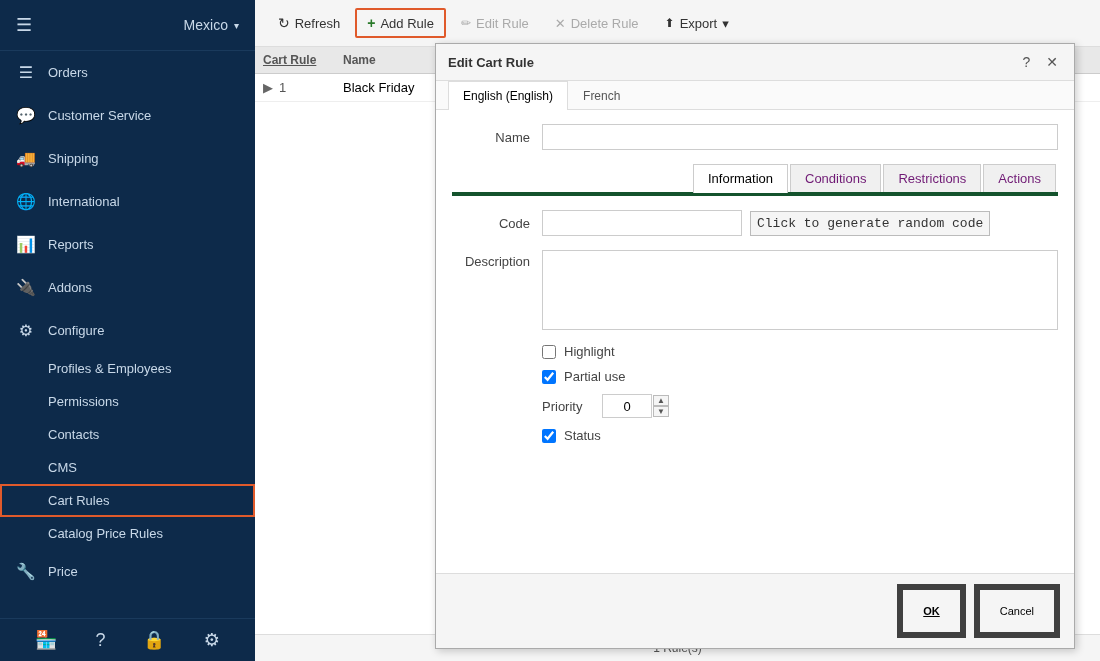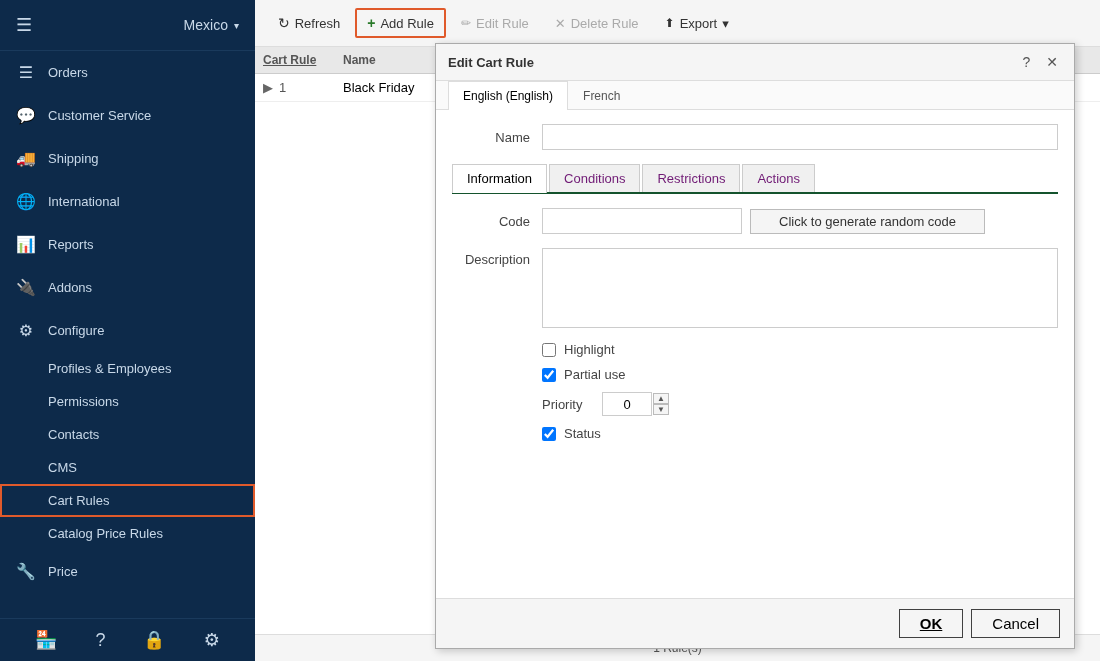--- a/index.html
+++ b/index.html
@@ -238,21 +238,22 @@
       border: 1px solid #ccc;
       padding: 3px 6px;
       font-size: 13px;
       outline: none;
     }
 
     
     .section-tabs {
       display: flex;
       margin-bottom: 14px;
-      border-bottom: 2px solid #14532d;
+      border-bottom: 4px solid #14532d;
+      justify-content: flex-end;
     }
     .section-tab {
       padding: 6px 14px;
       cursor: pointer;
       font-size: 13px;
       border: 1px solid #ccc;
       border-bottom: none;
       margin-right: 2px;
       background: #f0f0f0;
       color: #701a75;
@@ -272,26 +273,27 @@
     }
     .code-input {
       width: 200px;
       height: 26px;
       border: 1px solid #ccc;
       padding: 3px 6px;
       font-size: 13px;
     }
     .generate-btn {
       margin-left: 8px;
-      padding: 4px 28px;
+      padding: 4px 6px;
       background: #f5f5f5;
       border: 1px solid #bbb;
       cursor: pointer;
       font-size: 13px;
       color: #333;
+      font-family: Liberation Mono, monospace;
     }
 
     
     .desc-row {
       display: flex;
       margin-bottom: 14px;
     }
     .desc-label {
       width: 90px;
       min-width: 90px;
@@ -370,24 +372,24 @@
     
     .modal-footer {
       display: flex;
       justify-content: flex-end;
       gap: 8px;
       padding: 10px 14px;
       border-top: 1px solid #ddd;
       background: #f5f5f5;
     }
     .footer-btn {
-      padding: 5px 20px;
-      font-size: 15px;
-      cursor: pointer;
-      border: 1px solid #404040;
+      padding: 15px 20px;
+      font-size: 11px;
+      cursor: pointer;
+      border: 6px solid #404040;
       background: #f5f5f5;
     }
     .footer-btn.ok-btn {
       text-decoration: underline;
       font-weight: 600;
     }
   </style>
 </head>
 <body>
 

